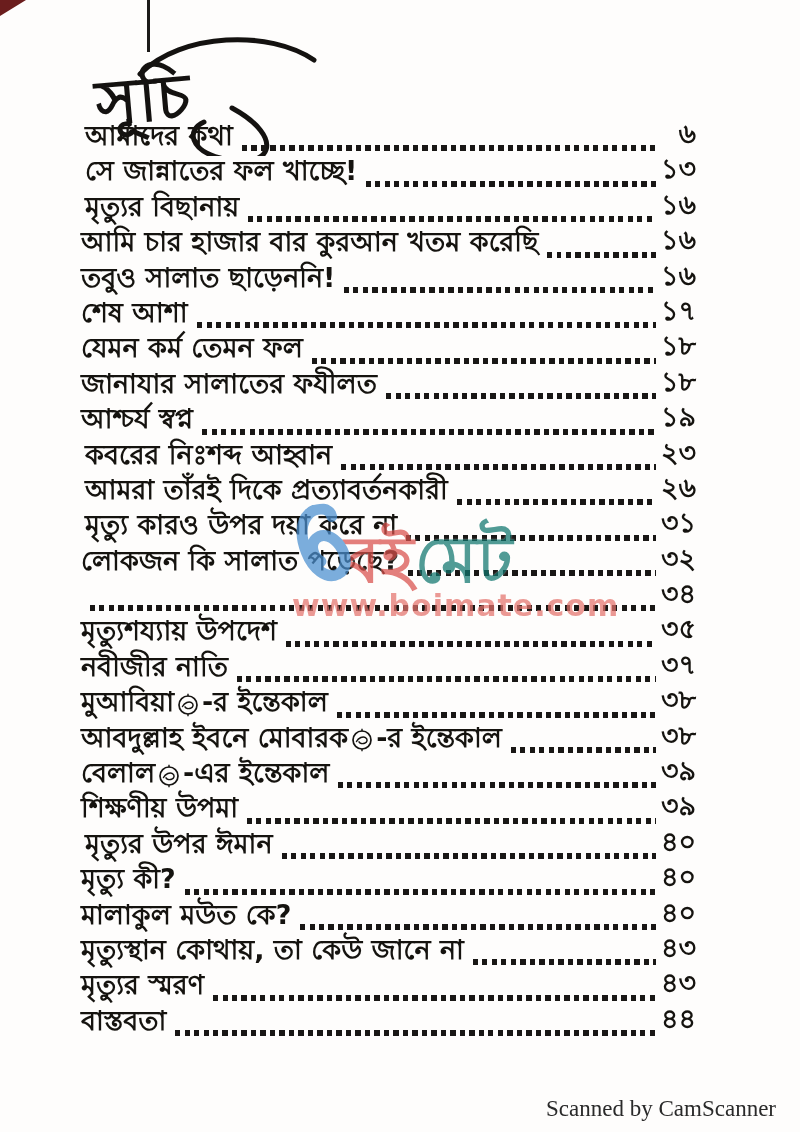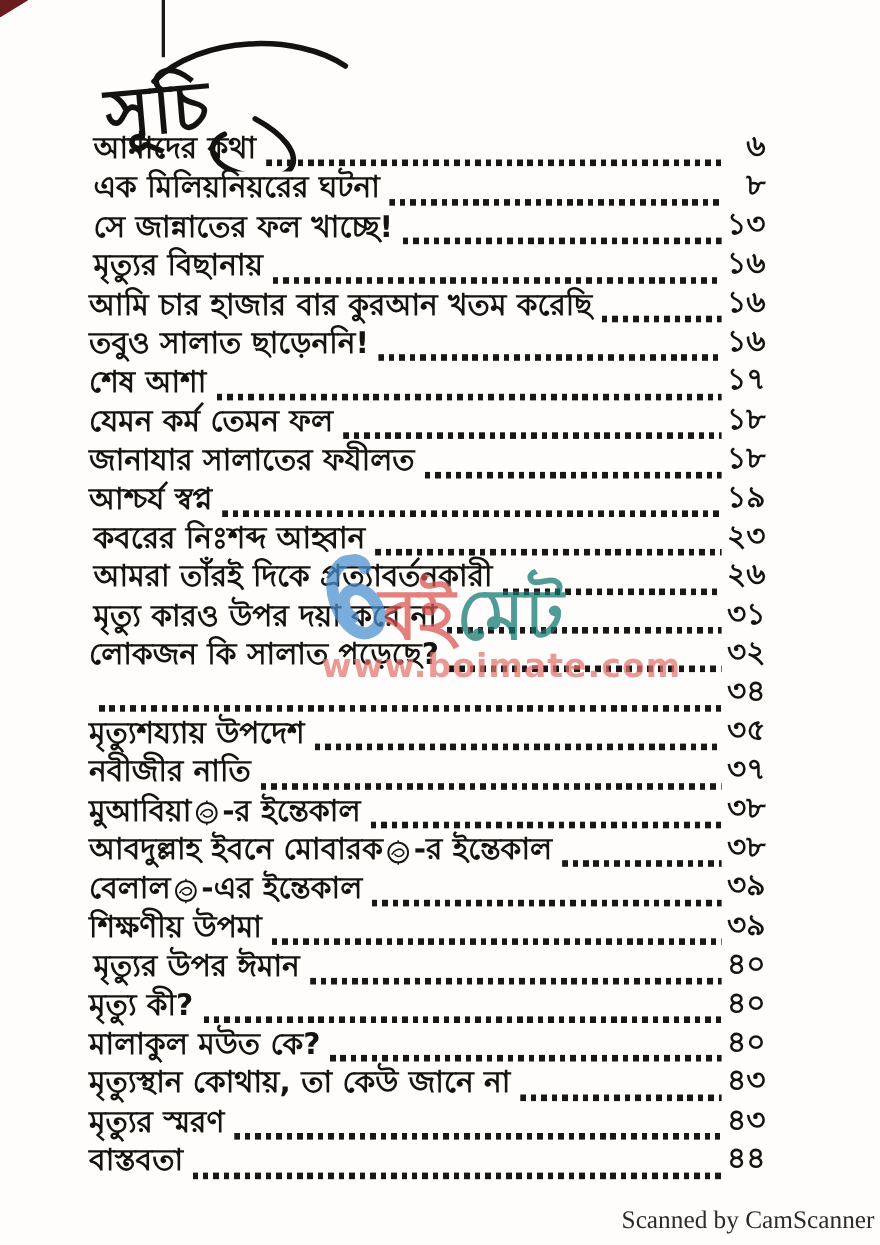--- a/index.html
+++ b/index.html
@@ -61,21 +61,21 @@
   .wm-text{font-size:64px;font-weight:800;line-height:1;letter-spacing:1px;
            text-shadow:0 0 2px rgba(255,255,255,.8);}
   .wm-red{color:#d9504b;}
   .wm-blue{color:#0f766e;}
   .wm-url{
     margin-top:-4px;text-align:left;font-size:30px;font-weight:700;
     color:#e4736d;letter-spacing:1px;
   }
   
   .scan-credit{
-    position:absolute;right:5px;bottom:10px;
+    position:absolute;right:24px;bottom:10px;
     font-family:"Liberation Serif","DejaVu Serif",serif;
     font-size:23px;color:#2a2a2a;
   }
 </style>
 </head>
 <body>
 
 <div class="page">
 
   <div class="corner-fold"></div>
@@ -90,26 +90,20 @@
   </div>
 
   <div class="toc">
     <div class="row">
       <span class="row-title">আমাদের কথা</span>
 
       <span class="leader"></span>
       <span class="row-page">৬</span>
     </div>
 
-    <div class="row">
-      <span class="row-title">এক মিলিয়নিয়রের ঘটনা</span>
-
-      <span class="leader"></span>
-      <span class="row-page">৮</span>
-    </div>
 
     <div class="row">
       <span class="row-title">সে জান্নাতের ফল খাচ্ছে!</span>
 
       <span class="leader"></span>
       <span class="row-page">১৩</span>
     </div>
 
     <div class="row">
       <span class="row-title">মৃত্যুর বিছানায়</span>

